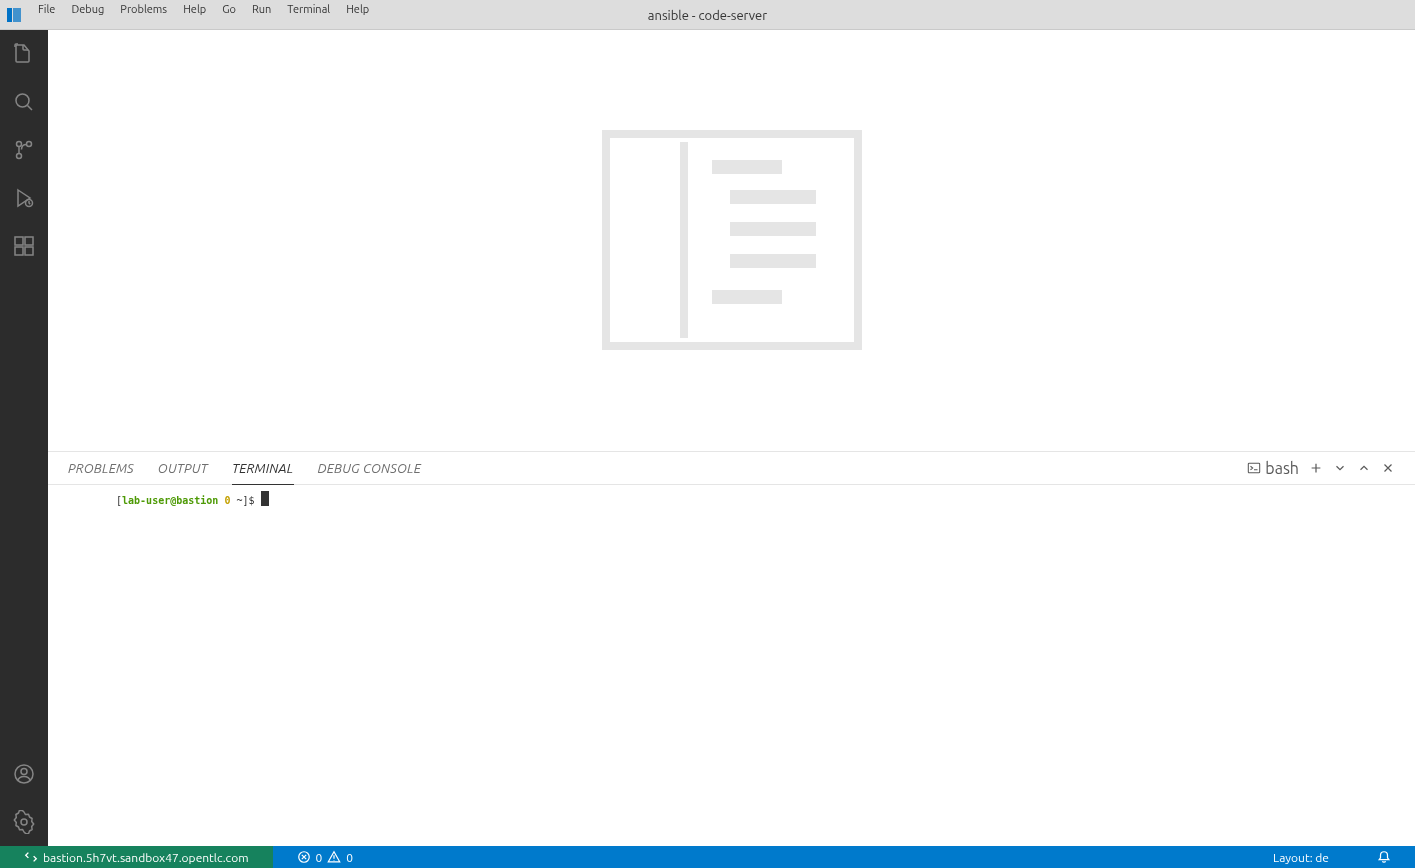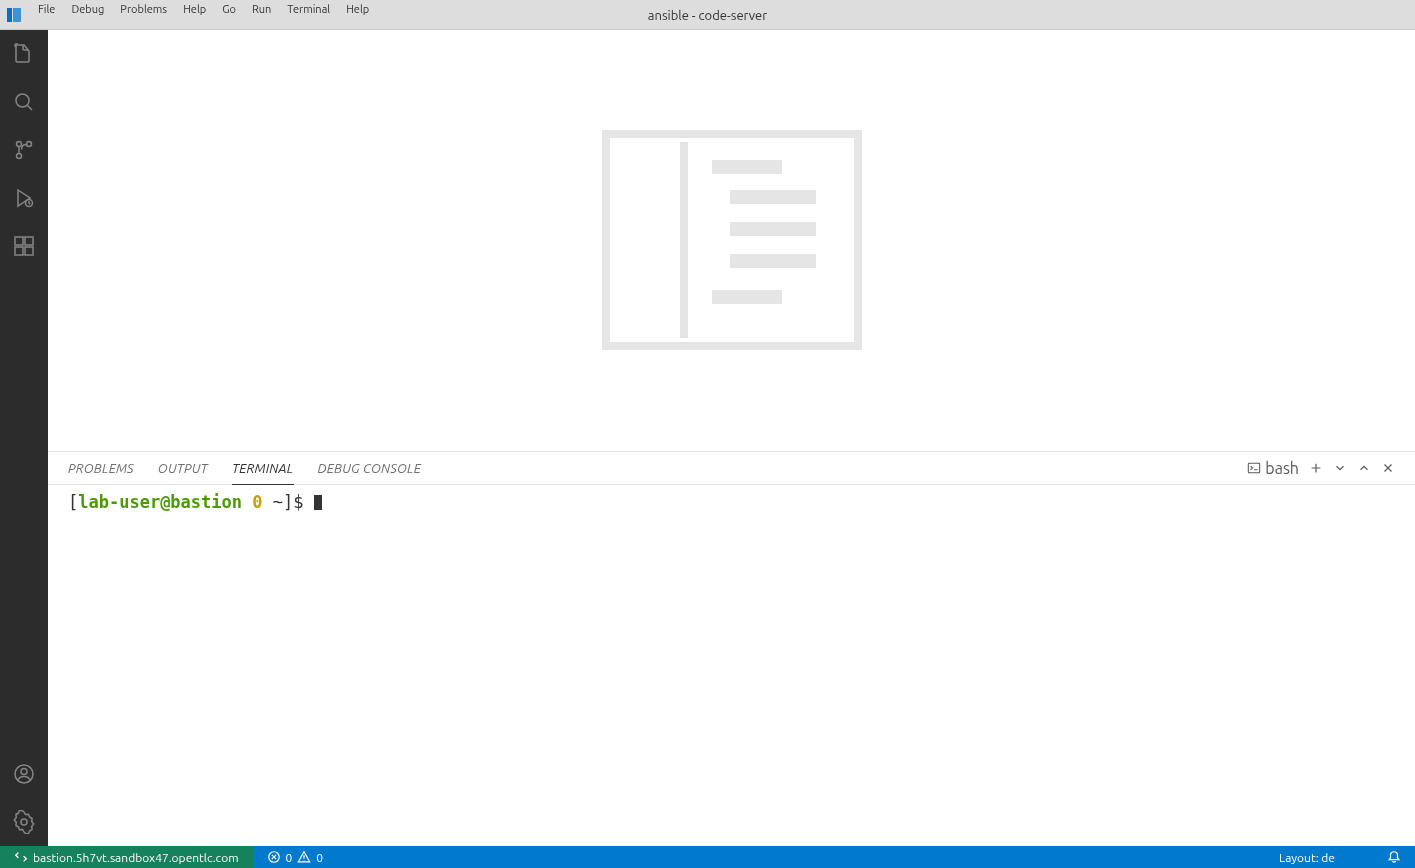--- a/index.html
+++ b/index.html
@@ -68,36 +68,36 @@
 }
 .ptab.active { color: #333; border-bottom: 1px solid #333; }
 .panel-actions { margin-left: auto; display: flex; align-items: center; gap: 6px; color: #5a5a5a; }
 .panel-actions .pa { display: inline-flex; align-items: center; gap: 4px; cursor: pointer; padding: 2px; }
 .panel-actions svg { width: 14px; height: 14px; }
 .shell-label { font-size: 16px; color: #5a5a5a; }
 
 
 .terminal {
   flex: 1; font-family: "Menlo","Consolas","DejaVu Sans Mono",monospace;
-  font-size: 17px; padding: 6px 20px; white-space: pre; color: #333; line-height: 1.4;
+  font-size: 10px; padding: 6px 20px; white-space: pre; color: #333; line-height: 1.4; margin-left: 48px;
 }
 .t-green { color: #4e9a06; font-weight: bold; }
 .t-yellow { color: #c4a000; font-weight: bold; }
 .cursor-block {
   display: inline-block; width: 8px; height: 15px; background: #333; vertical-align: -2px;
 }
 
 
 .status-bar {
   height: 22px; background: #007acc; color: #fff; display: flex; align-items: center;
   font-size: 12px; padding: 0 0 0 0;
 }
-.sb-seg { display: flex; align-items: center; gap: 5px; padding: 0 14px; height: 22px; }
+.sb-seg { display: flex; align-items: center; gap: 5px; padding: 0 24px; height: 22px; }
 .sb-seg.remote { background: #16825d; }
-.status-bar .right { margin-left: auto; display: flex; align-items: center; gap: 24px; }
+.status-bar .right { margin-left: auto; display: flex; align-items: center; }
 .status-bar svg { width: 14px; height: 14px; }
 </style>
 </head>
 <body>
 
 <div class="menubar">
   <span class="app-icon">
     <svg viewBox="0 0 16 16" fill="none">
         <rect x="1" y="1" width="5" height="14" fill="#0072c6"></rect>
         <rect x="7" y="1" width="8" height="14" fill="#0072c6" opacity="0.7"></rect>

